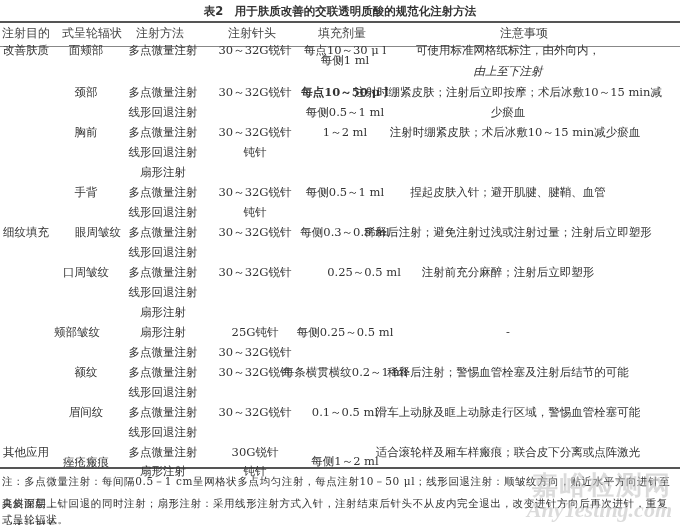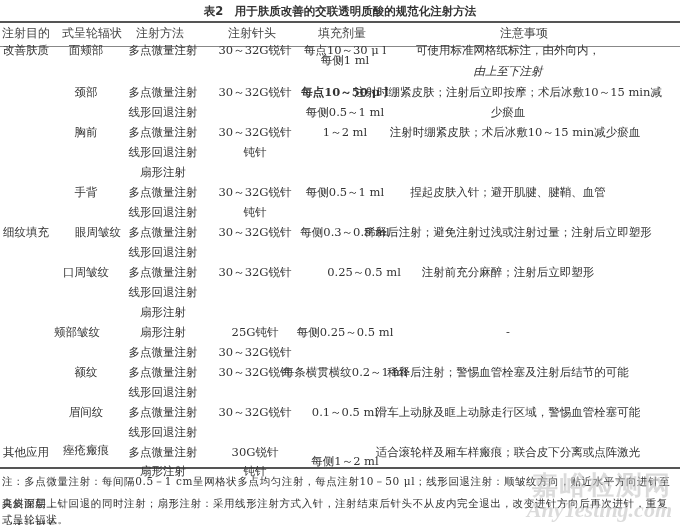--- a/index.html
+++ b/index.html
@@ -96,21 +96,21 @@
     <span class="cell" style="top: 365px; left: 345px; transform: translateX(-50%);">每条横贯横纹0.2～1 ml</span>
     <span class="cell" style="top: 365px; left: 508px; transform: translateX(-50%);">稀释后注射；警惕血管栓塞及注射后结节的可能</span>
     <span class="cell" style="top: 385px; left: 163px; transform: translateX(-50%);">线形回退注射</span>
     <span class="cell" style="top: 405px; left: 86px; transform: translateX(-50%);">眉间纹</span>
     <span class="cell" style="top: 405px; left: 163px; transform: translateX(-50%);">多点微量注射</span>
     <span class="cell" style="top: 405px; left: 255px; transform: translateX(-50%);">30～32G锐针</span>
     <span class="cell" style="top: 405px; left: 345px; transform: translateX(-50%);">0.1～0.5 ml</span>
     <span class="cell" style="top: 405px; left: 508px; transform: translateX(-50%);">滑车上动脉及眶上动脉走行区域，警惕血管栓塞可能</span>
     <span class="cell" style="top: 425px; left: 163px; transform: translateX(-50%);">线形回退注射</span>
     <span class="cell" style="top: 445px; left: 26px; transform: translateX(-50%);">其他应用</span>
-    <span class="cell" style="top: 443px; left: 86px; transform: translateX(-50%);">痤疮瘢痕</span>
+    <span class="cell" style="top: 455px; left: 86px; transform: translateX(-50%);">痤疮瘢痕</span>
     <span class="cell" style="top: 445px; left: 163px; transform: translateX(-50%);">多点微量注射</span>
     <span class="cell" style="top: 445px; left: 255px; transform: translateX(-50%);">30G锐针</span>
     <span class="cell" style="top: 445px; left: 345px; transform: translateX(-50%); margin-top: 9px;">每侧1～2 ml</span>
     <span class="cell" style="top: 445px; left: 508px; transform: translateX(-50%);">适合滚轮样及厢车样瘢痕；联合皮下分离或点阵激光</span>
     <span class="cell" style="top: 464px; left: 163px; transform: translateX(-50%);">扇形注射</span>
     <span class="cell" style="top: 464px; left: 255px; transform: translateX(-50%);">钝针</span>
   </div>
 
 <div>
   <div class="note" style="top:470px">注：多点微量注射：每间隔0.5－1 cm呈网格状多点均匀注射，每点注射10－50 μl；线形回退注射：顺皱纹方向，贴近水平方向进针至真皮深层，针</div>

